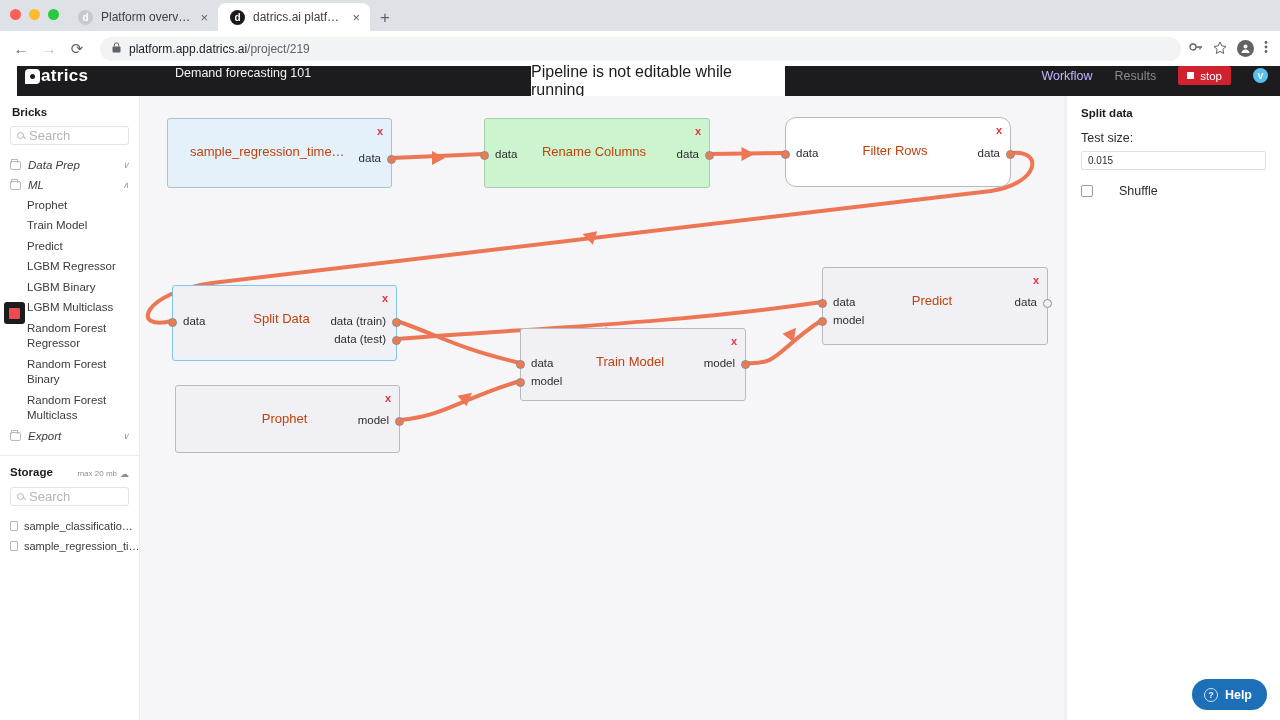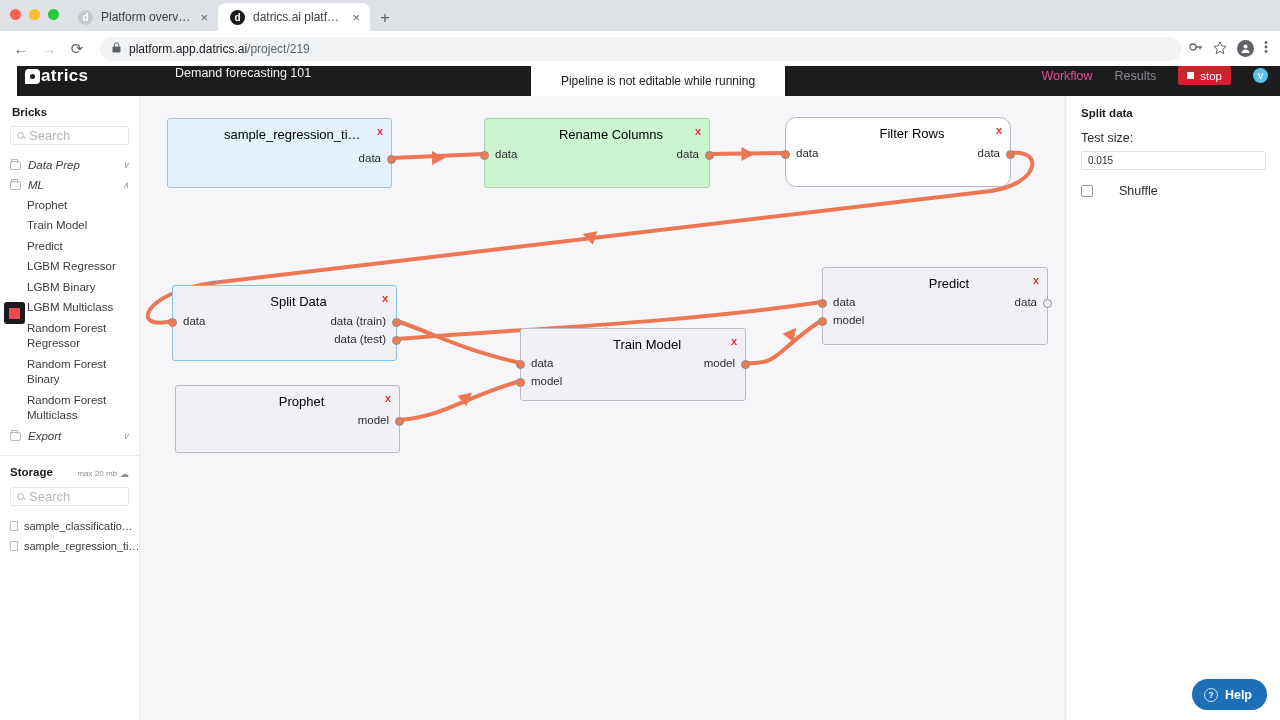--- a/index.html
+++ b/index.html
@@ -59,24 +59,24 @@
   .logo { display: flex; align-items: center; font-size: 17px; font-weight: 700; letter-spacing: .3px; }
   .logo-mark {
     width: 15px; height: 15px; background: #fff; border-radius: 4px 4px 4px 0; margin-right: 1px;
     position: relative;
   }
   .logo-mark::after { content:""; position:absolute; width:5px; height:5px; border-radius:50%;
                       background:#1c1c1e; left:5px; top:5px; }
   .project-title { display: flex; align-items: center; font-size: 12.5px; padding-left: 18px; color: #f2f2f2; }
   .banner {
     position: absolute; left: 514px; top: 0; width: 254px; height: 30px; background: #fff; color: #1c1c1e;
-    display: flex; align-items: center; justify-content: center; font-size: 12px;
+    display: flex; align-items: center; justify-content: center; font-size: 16px;
   }
   .header-right { margin-left: auto; display: flex; align-items: center; gap: 22px; padding-right: 12px; }
-  .hdr-link { font-size: 12.5px; color: #ec4899; }
+  .hdr-link { font-size: 12.5px; color: #c4b5fd; }
   .hdr-link.muted { color: #8a8a8e; }
   .stop-btn {
     background: #d0222e; color: #fff; font-size: 11.5px; border-radius: 2px; height: 19px;
     display: flex; align-items: center; gap: 6px; padding: 0 9px;
   }
   .stop-sq { width: 7px; height: 7px; background: #fff; }
   .avatar-app {
     width: 15px; height: 15px; border-radius: 50%; background: #56c2ee; color: #fff;
     font-size: 9px; display: flex; align-items: center; justify-content: center; font-weight: 600;
   }
@@ -118,22 +118,22 @@
   .canvas svg.edges { position: absolute; inset: 0; width: 100%; height: 100%; pointer-events: none; }
 
   .node {
     position: absolute; background: #f1f1f5; border: 1px solid #b9b9c2; border-radius: 3px;
   }
   .node.blue { background: #e4f1fb; border-color: #aebfcd; }
   .node.green { background: #ccf5cf; border-color: #a8cfab; }
   .node.white { background: #ffffff; border-color: #b9b9c2; border-radius: 11px; }
   .node.selected { background: #f1f1f5; border-color: #7ec5ef; }
   .node-title {
-    text-align: center; font-size: 13px; color: #000000; padding-top: 9px; line-height: 1.1;
-    white-space: nowrap; overflow: hidden; text-overflow: ellipsis; padding-left: 16px; padding-right: 22px; margin-left: 34px;
+    text-align: center; font-size: 13px; color: #c2410c; padding-top: 26px; line-height: 1.1;
+    white-space: nowrap; overflow: hidden; text-overflow: ellipsis; padding-left: 16px; padding-right: 22px;
   }
   .node.n-source .node-title { text-align: left; padding-left: 22px; }
   .node-x { position: absolute; top: 7px; right: 8px; font-size: 11px; font-weight: 700; color: #e8323c; line-height:1; }
   .port-label { position: absolute; font-size: 11.5px; color: #2b2b31; white-space: nowrap; }
   .port-label.in { left: 10px; }
   .port-label.out { right: 10px; }
   .port {
     position: absolute; width: 9px; height: 9px; border-radius: 50%; background: #f1f1f5;
     border: 1.4px solid #8d8d96;
   }

